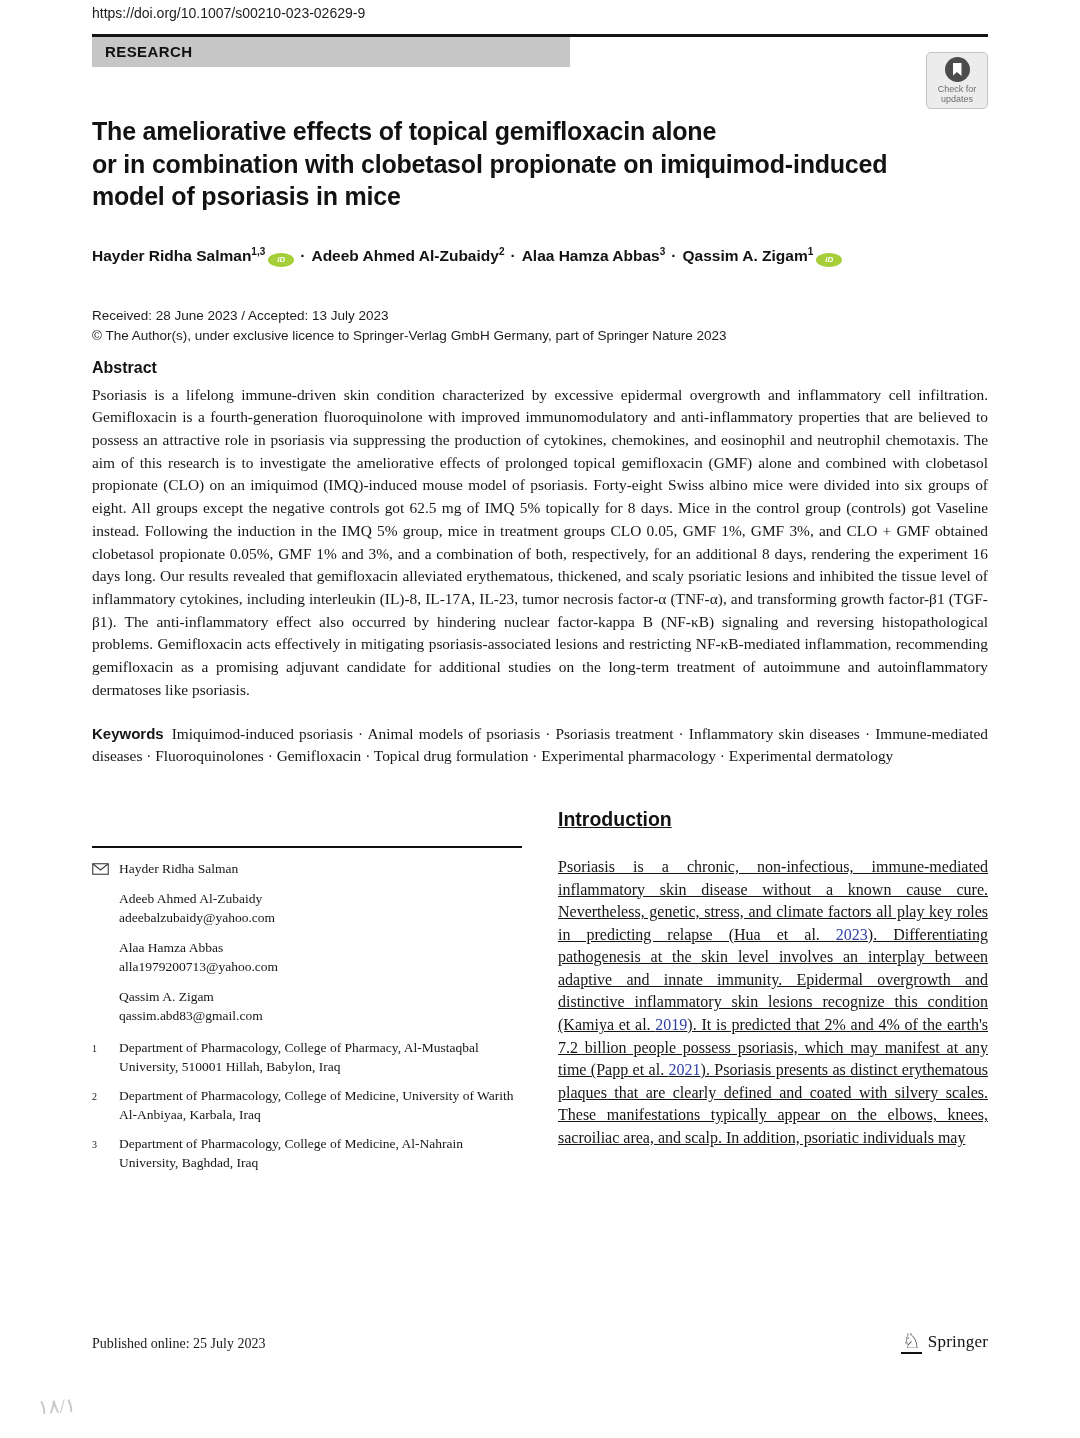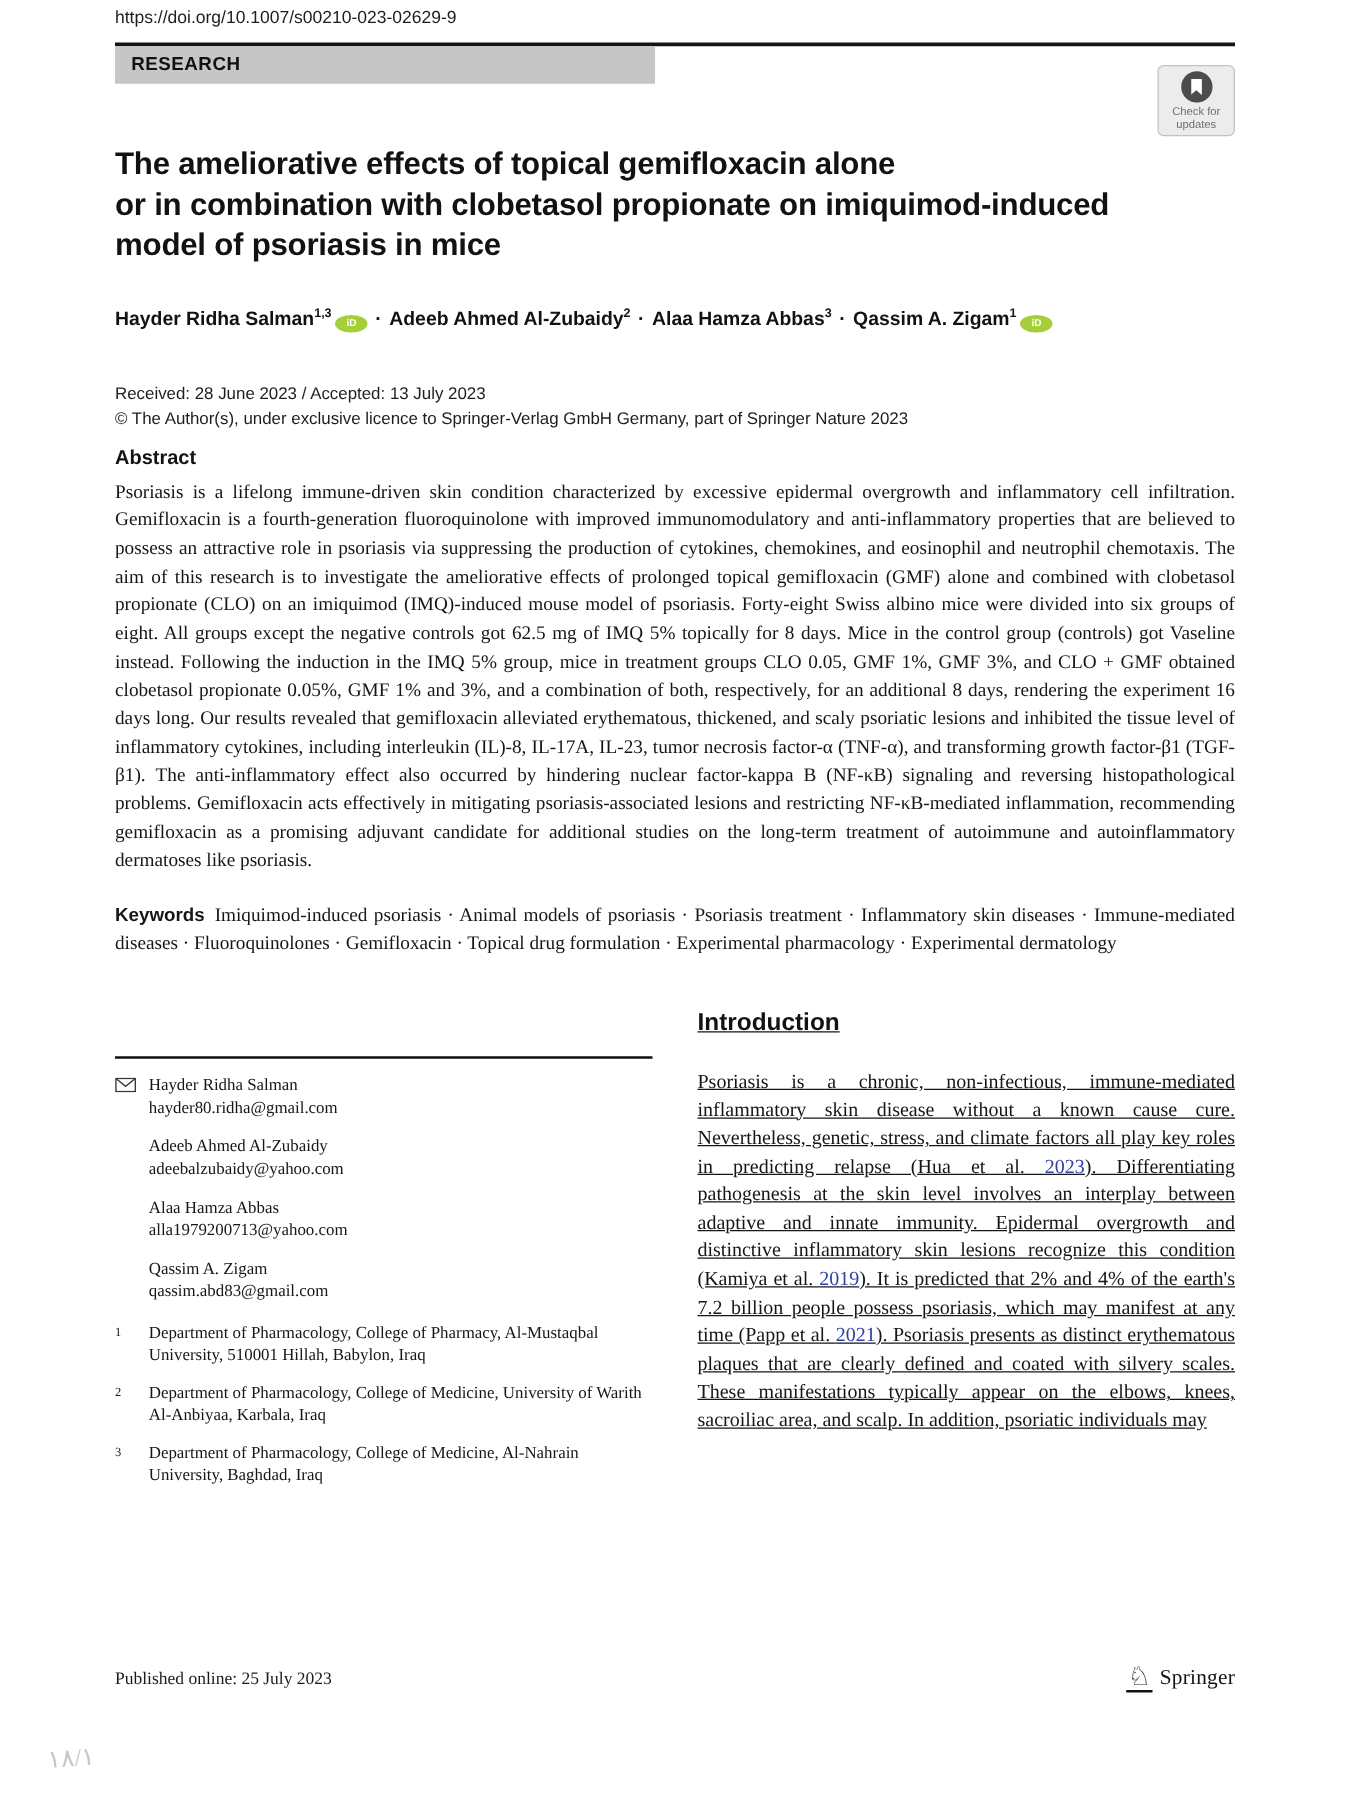--- a/index.html
+++ b/index.html
@@ -9,21 +9,21 @@
     font-family:"Liberation Serif", serif; color:#161616; overflow:hidden;
   }
   .content { position:absolute; left:92px; right:92px; top:0; }
 
   
   .journal-line { margin-top:62px; font-family:"Liberation Sans",sans-serif; font-size:14px; line-height:20px; color:#1d1d1d; }
   .doi-line { margin-top:3px; font-family:"Liberation Sans",sans-serif; font-size:14px; line-height:20px; color:#1d1d1d; }
 
   .rule-row { margin-top:11px; border-top:3px solid #141414; position:relative; }
   .research-badge {
-    width:432px; background:#c6c6c6; padding:6px 0 7px 13px;
+    width:478px; background:#c6c6c6; padding:6px 0 7px 13px;
     font-family:"Liberation Sans",sans-serif; font-weight:bold; font-size:15px;
     letter-spacing:0.4px; color:#111;
   }
   .check-updates {
     position:absolute; right:0; top:15px; width:62px; height:57px;
     background:#ececec; border:1px solid #c2c2c2; border-radius:5px;
     display:flex; flex-direction:column; align-items:center; cursor:pointer;
   }
   .cu-circle { margin-top:4px; width:25px; height:25px; border-radius:50%; background:#4c4c4c; display:flex; align-items:center; justify-content:center; }
   .cu-bookmark { width:9px; height:13px; background:#fff; clip-path:polygon(0 0,100% 0,100% 100%,50% 70%,0 100%); }
@@ -31,21 +31,21 @@
 
   
   .title { margin-top:48px; font-family:"Liberation Sans",sans-serif; font-weight:bold; font-size:25px; line-height:32.5px; letter-spacing:-0.2px; color:#121212; }
   .authors { margin-top:33px; font-family:"Liberation Sans",sans-serif; font-weight:bold; font-size:15.5px; color:#121212; }
   .authors sup { font-size:10px; }
   .author-sep { padding:0 6px; }
   .orcid {
     display:inline-block; width:26px; height:14px; border-radius:50%;
     color:#fff; font-size:8px; line-height:14px; text-align:center;
     font-family:"Liberation Sans",sans-serif; font-weight:bold;
-    vertical-align:-1px; margin-left:3px; cursor:pointer;
+    vertical-align:-1px; margin-left:3px; cursor:pointer;font-style:italic;
   }
 
   .received-block { margin-top:39px; font-family:"Liberation Sans",sans-serif; font-size:13.5px; line-height:20px; color:#1d1d1d; }
 
   
   .abstract-heading { margin-top:13px; font-family:"Liberation Sans",sans-serif; font-weight:bold; font-size:16px; color:#121212; }
   .abstract-text { margin-top:7px; font-size:15.4px; line-height:22.7px; text-align:justify; }
   .keywords { margin-top:21px; font-size:15.4px; line-height:22.7px; text-align:justify; }
   .keywords-label { font-family:"Liberation Sans",sans-serif; font-weight:bold; font-size:15px; padding-right:8px; }
 
@@ -120,21 +120,20 @@
         <div class="fn-rule"></div>
 
         <div class="corr-entry">
           <span class="env">
             <svg width="17" height="12" viewBox="0 0 17 12">
                 <rect x="0.75" y="0.75" width="15.5" height="10.5" fill="none" stroke="#3a3a3a" stroke-width="1.1"></rect>
                 <path d="M1 1 L8.5 7 L16 1" fill="none" stroke="#3a3a3a" stroke-width="1.1"></path>
               </svg>
           </span>
           <div>Hayder Ridha Salman</div>
-          <div class="corr-email">hayder80.ridha@gmail.com</div>
         </div>
         <div class="corr-entry">
           <div>Adeeb Ahmed Al-Zubaidy</div>
           <div class="corr-email">adeebalzubaidy@yahoo.com</div>
         </div>
         <div class="corr-entry">
           <div>Alaa Hamza Abbas</div>
           <div class="corr-email">alla1979200713@yahoo.com</div>
         </div>
         <div class="corr-entry">

